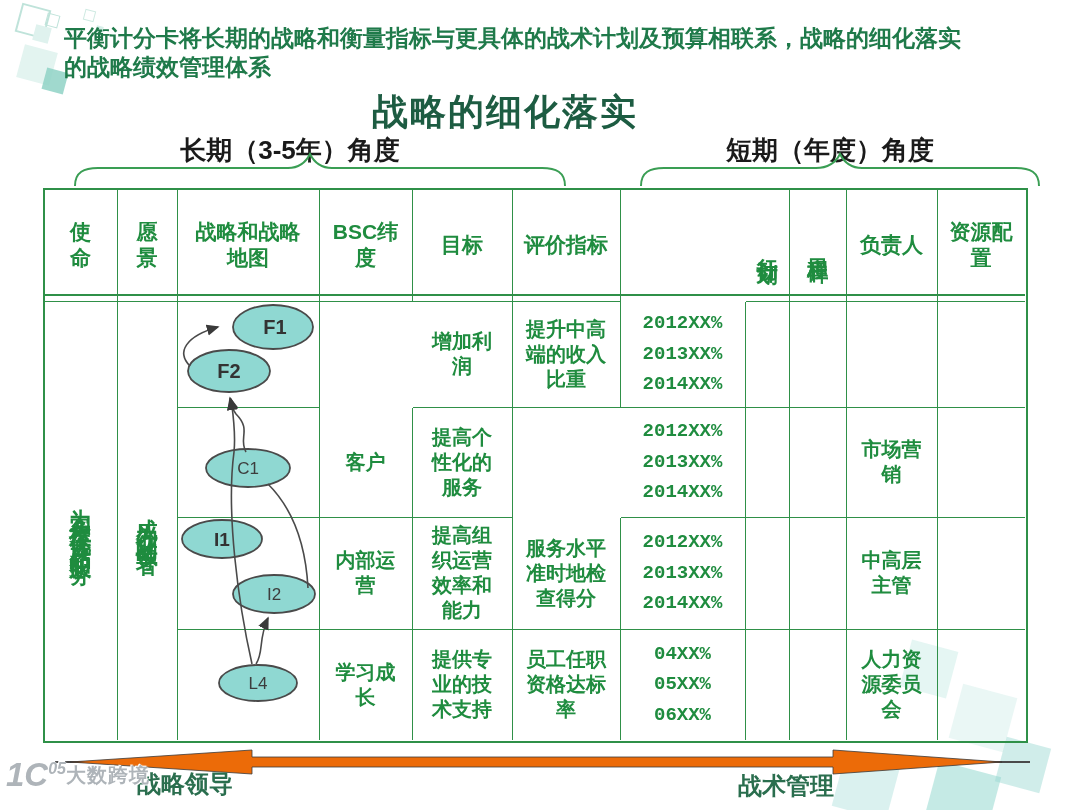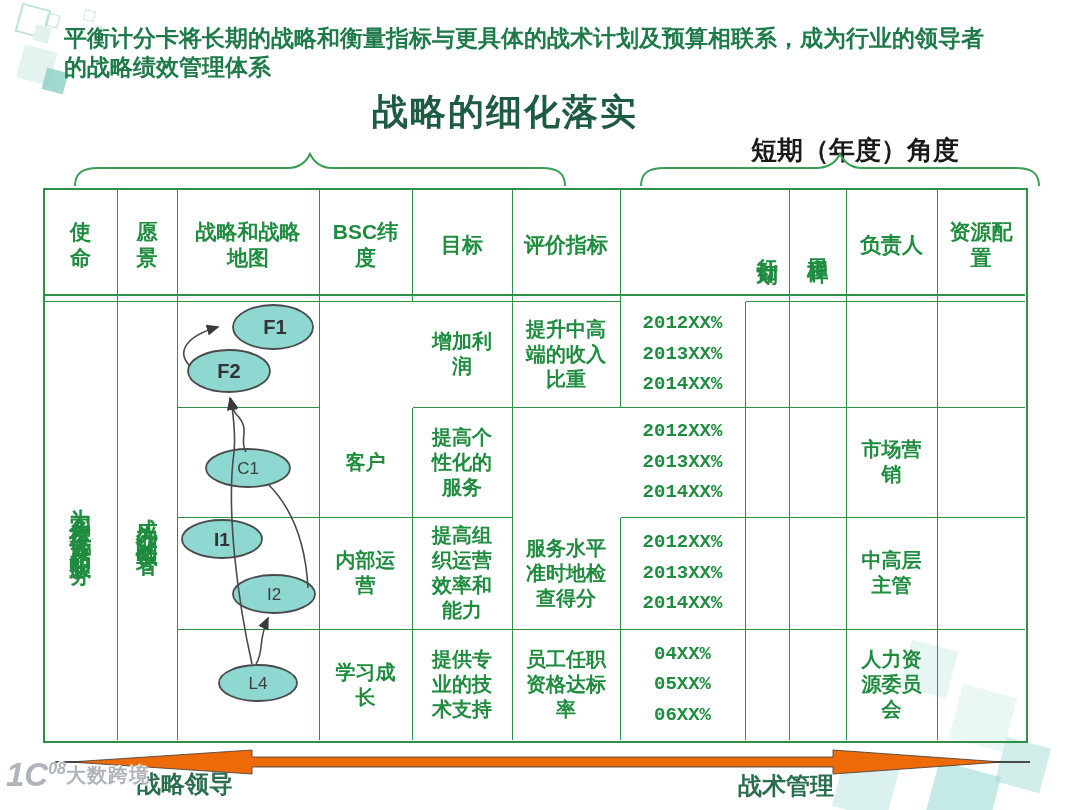--- a/index.html
+++ b/index.html
@@ -20,21 +20,21 @@
   .deco{position:absolute;z-index:1;}
   .deco.sq{transform:rotate(15deg);}
 
   .intro{position:absolute;left:64px;top:24px;width:990px;font-size:23px;font-weight:bold;
          color:var(--intro-green);line-height:29px;white-space:pre-line;z-index:2;}
   .title{position:absolute;left:505px;top:88px;transform:translateX(-50%);font-size:36px;
          font-weight:bold;color:var(--dark-green);letter-spacing:2px;z-index:2;white-space:nowrap;}
   .bracket-label{position:absolute;top:133px;transform:translateX(-50%);font-size:26px;
          font-weight:bold;color:var(--label-black);z-index:2;white-space:nowrap;}
   #lbl-long{left:290px;}
-  #lbl-short{left:855px;}
+  #lbl-short{left:830px;}
   .braces{position:absolute;left:0;top:130px;z-index:2;}
 
   
   .tbl{position:absolute;left:42.5px;top:187.5px;width:985px;height:555px;box-sizing:border-box;
        border:2.5px solid var(--border);display:grid;z-index:2;
        grid-template-columns:73px 60px 142px 93px 100px 108px 125px 44px 57px 91px 87px;
        grid-template-rows:112px 106px 110px 112px 110px;}
   .cell{box-sizing:border-box;border-right:1.5px solid var(--border);border-bottom:1.5px solid var(--border);
         display:flex;align-items:center;justify-content:center;text-align:center;
         color:var(--green);font-weight:bold;white-space:pre-line;line-height:1.25;padding:2px;}
@@ -73,24 +73,25 @@
   <div class="deco sq" style="left:44px;top:70px;width:22px;height:22px;background:#8fd2c6;opacity:.85;"></div>
   <div class="deco sq" style="left:84px;top:10px;width:9px;height:9px;border:1.5px solid #cfeae2;"></div>
   <div class="deco sq" style="left:96px;top:26px;width:7px;height:7px;background:#d8efe9;"></div>
 
   <div class="deco sq" style="left:905px;top:645px;width:48px;height:48px;background:rgba(170,224,216,.30);"></div>
   <div class="deco sq" style="left:955px;top:690px;width:56px;height:56px;background:rgba(170,224,216,.25);"></div>
   <div class="deco sq" style="left:838px;top:758px;width:56px;height:56px;background:rgba(150,216,208,.35);"></div>
   <div class="deco sq" style="left:930px;top:768px;width:64px;height:64px;background:rgba(150,216,208,.55);"></div>
   <div class="deco sq" style="left:1000px;top:742px;width:46px;height:46px;background:rgba(150,216,208,.45);"></div>
 
-  <div class="intro">平衡计分卡将长期的战略和衡量指标与更具体的战术计划及预算相联系，成为行业的领导者
+  <div class="intro">平衡计分卡将长期的战略和衡量指标与更具体的战术计划及预算相联系，战略的细化落实
 的战略绩效管理体系</div>
   <div class="title">战略的细化落实</div>
 
+  <div class="bracket-label" id="lbl-long">长期（3-5年）角度</div>
   <div class="bracket-label" id="lbl-short">短期（年度）角度</div>
   <svg class="braces" width="1080" height="65">
     <path d="M75,56 C75,42 84,38 98,38 L288,38 C300,38 306,32 310,24 C314,32 320,38 332,38 L542,38 C556,38 565,42 565,56" fill="none" stroke="#3a9e54" stroke-width="2"></path>
     <path d="M641,56 C641,42 650,38 664,38 L816,38 C828,38 836,32 840,24 C844,32 850,38 862,38 L1016,38 C1030,38 1039,42 1039,56" fill="none" stroke="#3a9e54" stroke-width="2"></path>
   </svg>
 
   <div class="tbl">
 
     <div class="cell hd" style="grid-area:1/1">使
 命</div>
@@ -217,17 +218,17 @@
   </svg>
 
   <svg class="foot-arrow" width="1080" height="75">
     <line x1="55" y1="27" x2="1030" y2="27" stroke="#4a4a4a" stroke-width="2"></line>
     <polygon points="70,27 252,15 252,22 833,22 833,15 1002,27 833,39 833,32 252,32 252,39" fill="#ec6b08" stroke="#3a3a3a" stroke-width="0.8"></polygon>
   </svg>
   <div class="foot-label" id="lbl-strategy">战略领导</div>
   <div class="foot-label" id="lbl-tactics">战术管理</div>
 
   <div class="watermark">
-    <span class="wm-mark"><span>1C</span><sup>08</sup></span>
+    <span class="wm-mark"><span>1C</span><sup>05</sup></span>
     <span class="wm-text">大数跨境</span>
   </div>
 
 </div>
 
 </body></html>

